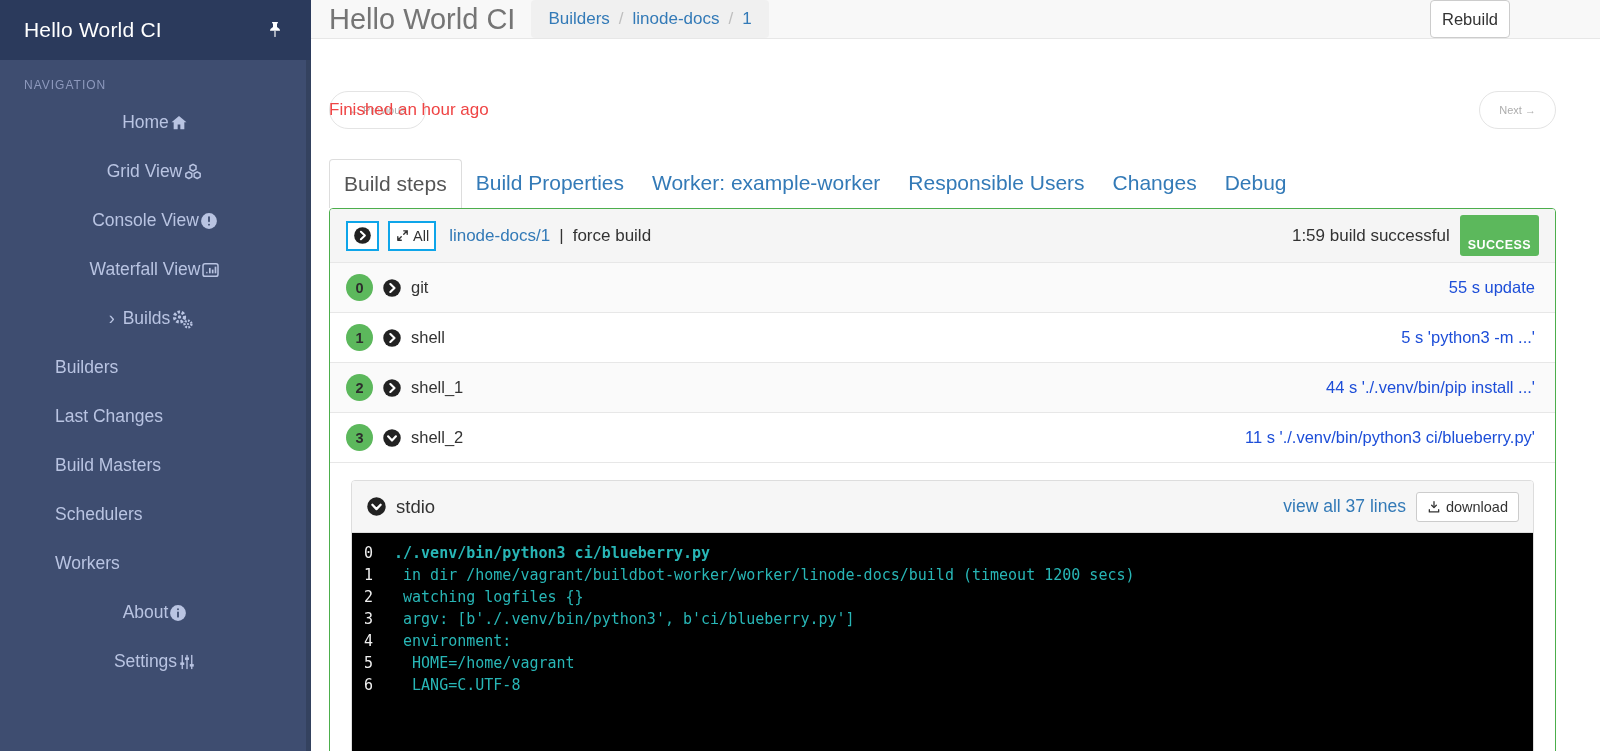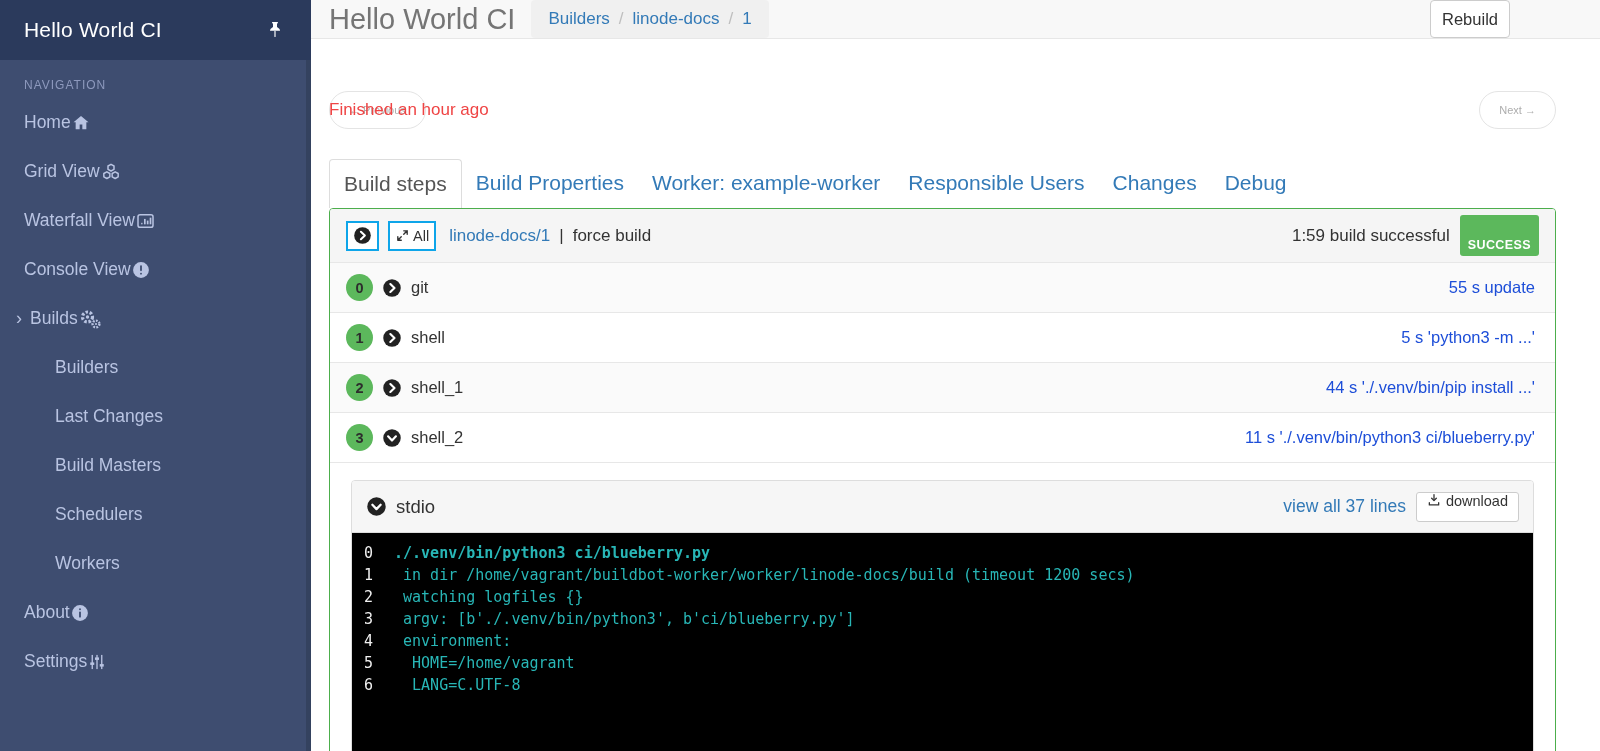--- a/index.html
+++ b/index.html
@@ -8,21 +8,21 @@
   .app { display:flex; width:1600px; height:751px; }
 
   
   .sidebar { width:311px; min-width:311px; background:#3e4d70; color:#b9c4e2;
     border-right:0; box-shadow: inset -5px 0 0 #34425f; display:flex; flex-direction:column; }
   .sidebar-header { height:60px; background:#2b3a5c; display:flex; align-items:center;
     justify-content:space-between; padding:0 26px 0 24px; }
   .sidebar-title { color:#fff; font-size:21px; font-weight:500; letter-spacing:.2px; cursor:pointer; }
   .pin-btn { color:#fff; cursor:pointer; display:flex; align-items:center; }
   .nav-label { margin:18px 0 6px 24px; font-size:12px; letter-spacing:1px; color:#8d99bd; }
-  .nav-item { height:49px; display:flex; align-items:center; justify-content:flex-start;
+  .nav-item { height:49px; display:flex; align-items:center; justify-content:center;
     padding:0 24px; font-size:17.5px; color:#b9c4e2; cursor:pointer; }
   .nav-item .left { display:flex; align-items:center; gap:8px; }
   .nav-caret { font-size:18px; color:#b9c4e2; margin-left:-8px; }
   .nav-sub { height:49px; display:flex; align-items:center; padding-left:55px;
     font-size:17.5px; color:#b9c4e2; cursor:pointer; }
   .nav-icon { display:flex; align-items:center; }
   .gear-wrap { position:relative; width:24px; height:22px; }
 
   
   .main { flex:1; display:flex; flex-direction:column; background:#fff; }
@@ -77,21 +77,21 @@
 
   
   .log-section { background:#fff; border-top:1px solid #e7e7e7; padding:17px 21px 21px; }
   .stdio-panel { border:1px solid #ddd; border-radius:4px; overflow:hidden; }
   .stdio-header { background:#f6f6f6; border-bottom:1px solid #ddd; height:52px;
     display:flex; align-items:center; padding:0 14px; gap:9px; }
   .stdio-title { font-size:18.5px; color:#333; }
   .stdio-right { margin-left:auto; display:flex; align-items:center; gap:10px; }
   .viewall-link { color:#337ab7; font-size:17.5px; text-decoration:none; cursor:pointer; }
   .download-btn { background:#fff; border:1px solid #ccc; border-radius:3px; height:30px;
-    display:inline-flex; align-items:flex-start; gap:5px; padding:0 10px; font-size:14.5px;
+    display:inline-flex; align-items:center; gap:5px; padding:0 10px; font-size:14.5px;
     color:#333; cursor:pointer; }
   .terminal { background:#000; min-height:220px; padding:9px 0 9px 12px;
     font-family:"DejaVu Sans Mono", monospace; font-size:15px; line-height:22px; }
   .log-line { display:flex; }
   .log-line .ln { color:#f0f0f0; min-width:30px; }
   .log-line .lt { color:#28b6b6; white-space:pre; }
   .log-line.hdr .lt { font-weight:bold; }
 
   svg.ic { display:block; }
 </style>
@@ -132,42 +132,42 @@
         <svg class="ic" width="22" height="20" viewBox="0 0 24 24" fill="none" stroke="currentColor" stroke-width="1.8" stroke-linejoin="round">
           <path d="M12 2.8l3.6 2v4l-3.6 2-3.6-2v-4z"></path>
           <path d="M7 11.8l3.6 2v4L7 19.8l-3.6-2v-4z"></path>
           <path d="M17 11.8l3.6 2v4l-3.6 2-3.6-2v-4z"></path>
         </svg>
       </span>
     </div>
 
     <div class="nav-item">
       <span class="left">
+          <span>Console View</span>
+        </span>
+      <span class="nav-icon">
+        <svg class="ic" width="20" height="20" viewBox="0 0 24 24">
+          <circle cx="12" cy="12" r="9.5" fill="currentColor"></circle>
+          <rect x="10.9" y="6.2" width="2.2" height="7.2" rx="1" fill="#3e4d70"></rect>
+          <rect x="10.9" y="15.2" width="2.2" height="2.4" rx="1" fill="#3e4d70"></rect>
+        </svg>
+      </span>
+    </div>
+
+    <div class="nav-item">
+      <span class="left">
           <span>Waterfall View</span>
         </span>
       <span class="nav-icon">
         <svg class="ic" width="21" height="20" viewBox="0 0 24 24" fill="none" stroke="currentColor" stroke-width="1.8">
           <rect x="3" y="4.5" width="18" height="15" rx="2.5"></rect>
           <rect x="6.8" y="14.2" width="1.6" height="1.8" fill="currentColor" stroke="none"></rect>
           <rect x="10.2" y="9.5" width="2" height="6.5" fill="currentColor" stroke="none"></rect>
           <rect x="13.6" y="11.5" width="2" height="4.5" fill="currentColor" stroke="none"></rect>
           <rect x="17" y="8" width="2" height="8" fill="currentColor" stroke="none"></rect>
-        </svg>
-      </span>
-    </div>
-
-    <div class="nav-item">
-      <span class="left">
-          <span>Console View</span>
-        </span>
-      <span class="nav-icon">
-        <svg class="ic" width="20" height="20" viewBox="0 0 24 24">
-          <circle cx="12" cy="12" r="9.5" fill="currentColor"></circle>
-          <rect x="10.9" y="6.2" width="2.2" height="7.2" rx="1" fill="#3e4d70"></rect>
-          <rect x="10.9" y="15.2" width="2.2" height="2.4" rx="1" fill="#3e4d70"></rect>
         </svg>
       </span>
     </div>
 
     <div class="nav-item">
       <span class="left">
         <span class="nav-caret">›</span>
         <span>Builds</span>
       </span>
       <span class="nav-icon gear-wrap">

